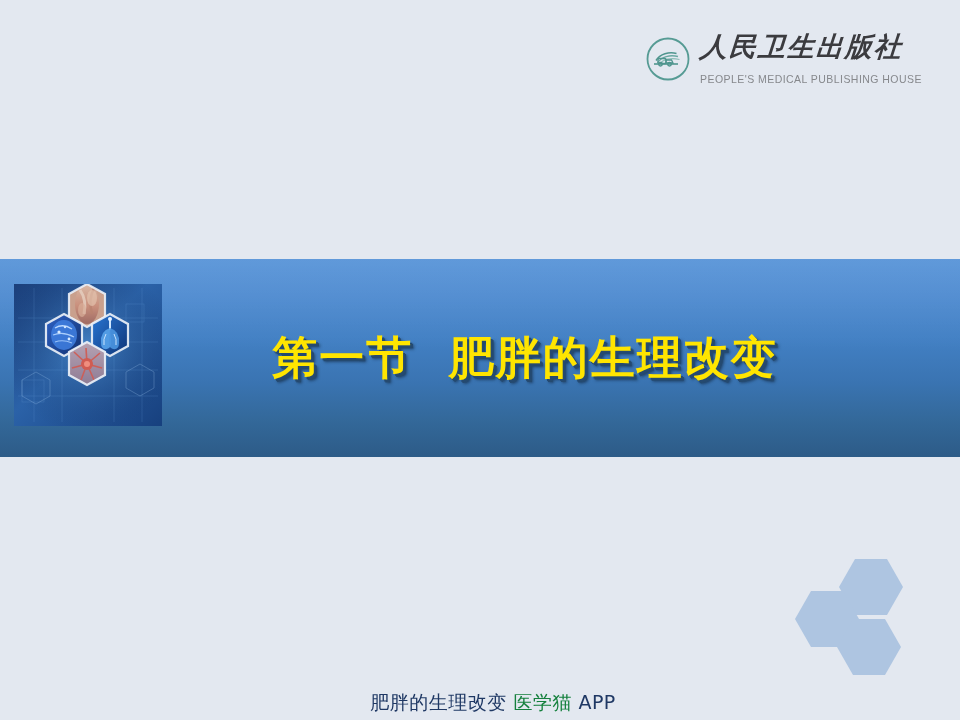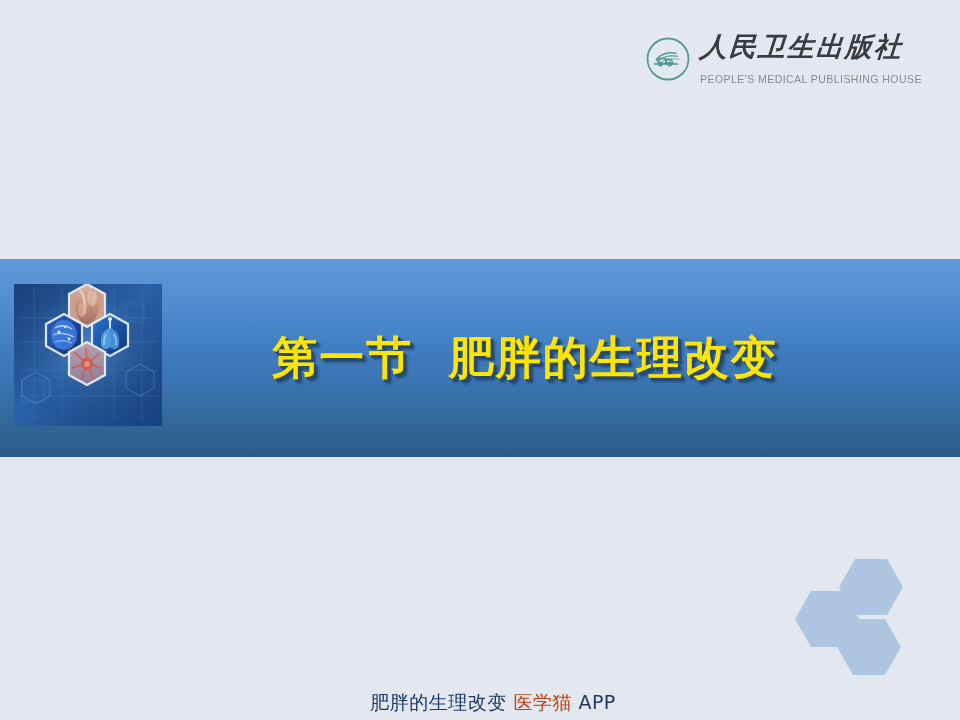--- a/index.html
+++ b/index.html
@@ -142,21 +142,21 @@
     left: 0;
     top: 668px;
     width: 960px;
     text-align: center;
     font-family: "DejaVu Sans", "Liberation Sans", sans-serif;
     font-size: 19px;
     color: #1f3864;
     letter-spacing: 0.5px;
     white-space: pre;
   }
-  #footer-note .brand { color: #c2410c; text-align: center; }
+  #footer-note .brand { color: #15803d; text-align: center; }
 </style>
 </head>
 <body>
 
 <div id="slide">
 
   <div id="publisher-logo">
     <div id="logo-emblem">
       <svg width="46" height="46" viewBox="0 0 46 46" xmlns="http://www.w3.org/2000/svg">
         <circle cx="23" cy="23" r="20.5" fill="none" stroke="#569b94" stroke-width="1.8"></circle>

